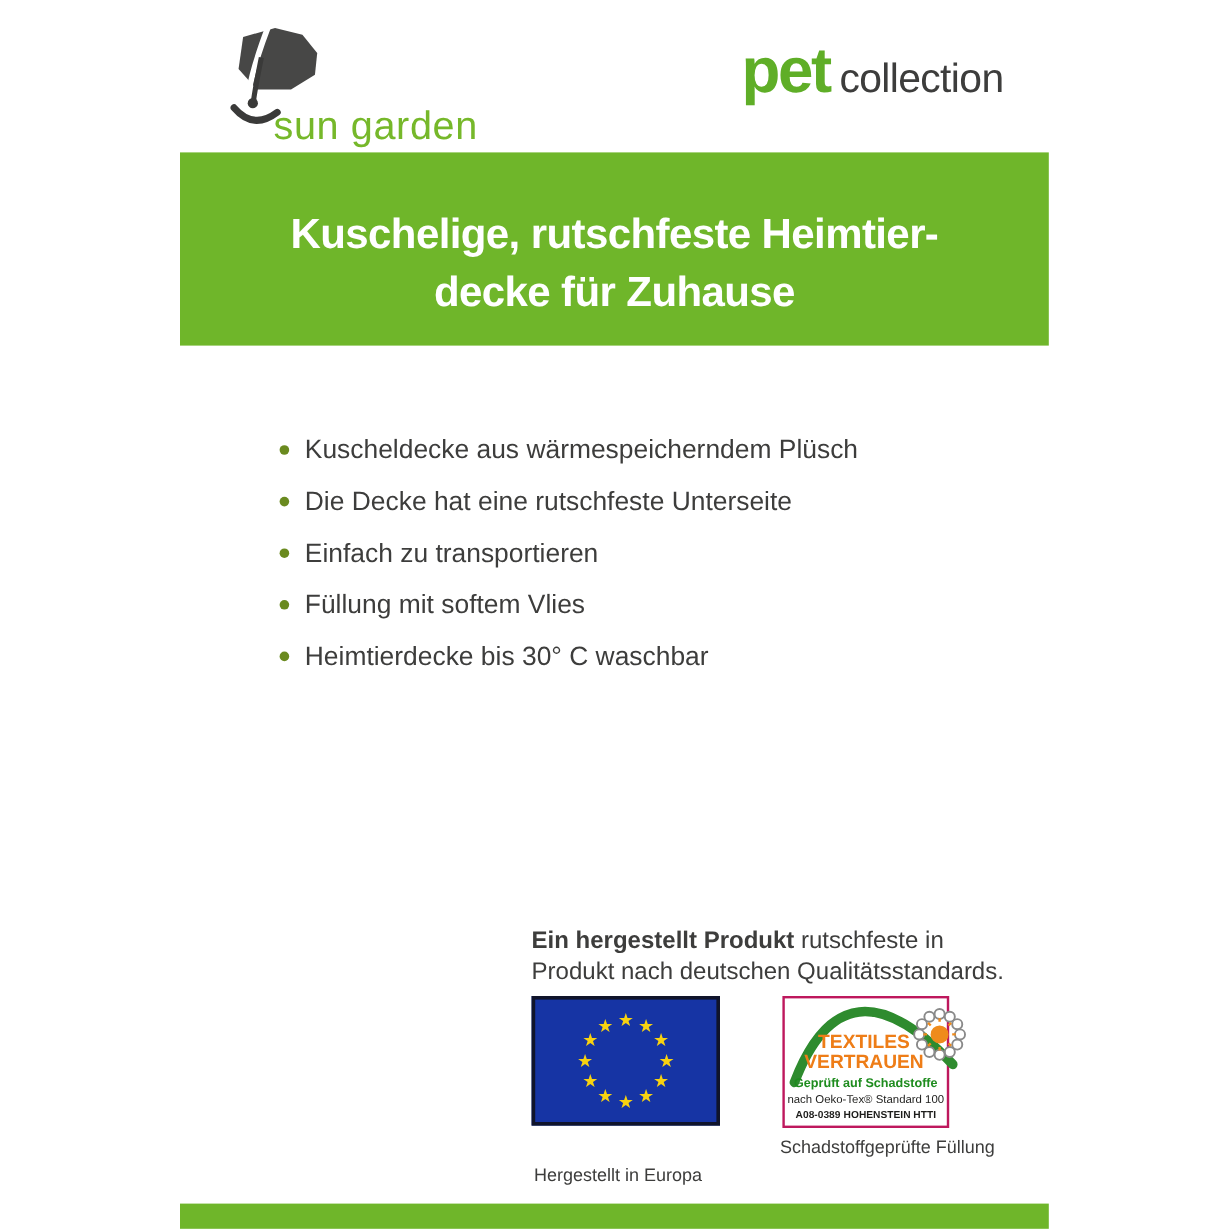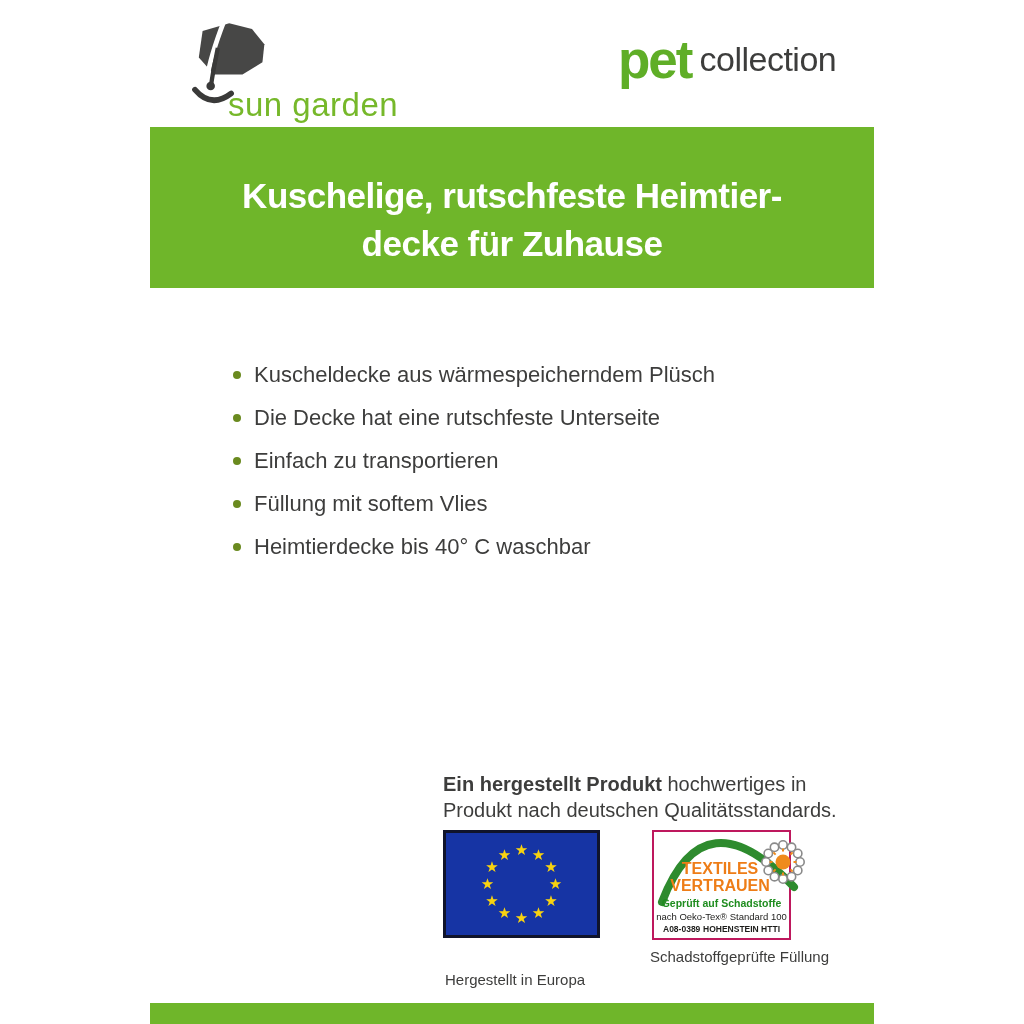--- a/index.html
+++ b/index.html
@@ -13,21 +13,21 @@
     overflow:hidden;
   }
   .page { position:absolute; inset:0; background:#fff; }
 
   
   .umbrella { position:absolute; left:176px; top:20px; width:95px; height:93px; }
   .brand-text {
     position:absolute; left:228px; top:70px;
     font-size:33px; color:#76b82a; letter-spacing:0.5px;margin-top:16px;
   }
-  .pet-collection { position:absolute; left:618px; top:33px; display:flex; align-items:center; }
+  .pet-collection { position:absolute; left:618px; top:33px; display:flex; align-items:flex-end; }
   .pet-word { font-size:53px; font-weight:bold; color:#5fae27; letter-spacing:-2px; line-height:1; }
   .collection-word { font-size:34px; color:#3d3d3c; margin-left:8px; letter-spacing:-0.5px; }
 
   
   .banner {
     position:absolute; left:150px; top:127px; width:724px; height:161px;
     background:#6fb62a; color:#ffffff; text-align:center;
     font-weight:bold; font-size:35px; line-height:48px; letter-spacing:-0.5px;
     padding-top:45px;
   }
@@ -108,26 +108,26 @@
     <li>
       <span class="dot"></span>
       <span class="feature-text">Einfach zu transportieren</span>
     </li>
     <li>
       <span class="dot"></span>
       <span class="feature-text">Füllung mit softem Vlies</span>
     </li>
     <li>
       <span class="dot"></span>
-      <span class="feature-text">Heimtierdecke bis 40° C waschbar</span>
+      <span class="feature-text">Heimtierdecke bis 30° C waschbar</span>
     </li>
   </ul>
 
   <div class="quality">
-    <span class="b">Ein hergestellt Produkt</span><span> hochwertiges in</span>
+    <span class="b">Ein hergestellt Produkt</span><span> rutschfeste in</span>
     <span class="l2">Produkt nach deutschen Qualitätsstandards.</span>
   </div>
 
   <div class="eu-flag">
     <svg viewBox="0 0 151 102" aria-hidden="true" style="font-family:'DejaVu Sans',sans-serif;">
       <text x="75.5" y="22" font-size="15" text-anchor="middle" fill="#f8d210">★</text>
       <text x="92.5" y="27" font-size="15" text-anchor="middle" fill="#f8d210">★</text>
       <text x="105" y="39" font-size="15" text-anchor="middle" fill="#f8d210">★</text>
       <text x="109.5" y="56" font-size="15" text-anchor="middle" fill="#f8d210">★</text>
       <text x="105" y="73" font-size="15" text-anchor="middle" fill="#f8d210">★</text>

